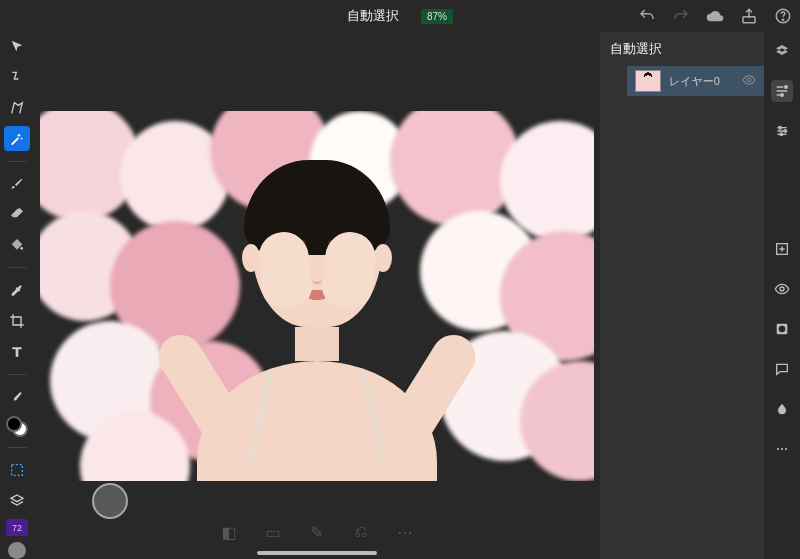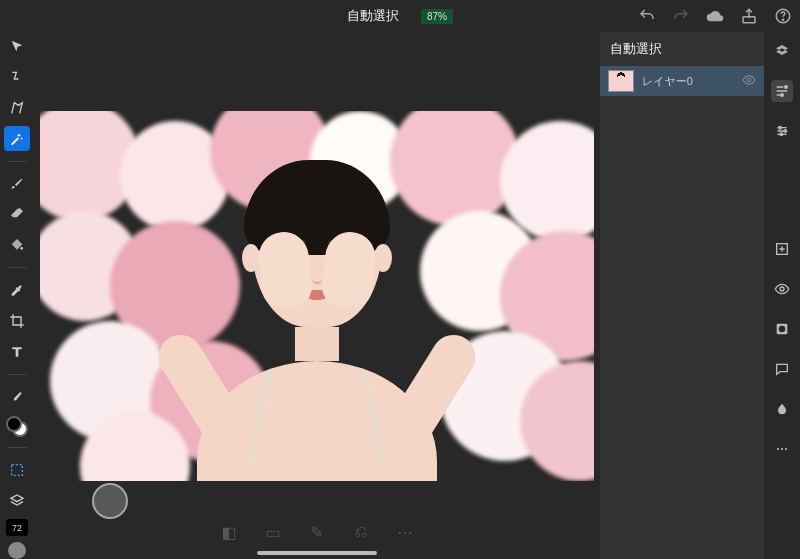--- a/index.html
+++ b/index.html
@@ -55,21 +55,21 @@
   .color-swatch {
     width: 22px; height: 22px; position:relative;
   }
   .swatch-a,.swatch-b{
     position:absolute; width:16px; height:16px; border-radius:50%;
     border:2px solid #666;
   }
   .swatch-a{top:0;left:0;background:#000;z-index:2;}
   .swatch-b{bottom:0;right:0;background:#fff;}
   .brush-size {
-    width:22px;height:18px;background:#000000;border-radius:3px;
+    width:22px;height:18px;background:#4c1d95;border-radius:3px;
     font-size:9px;display:flex;align-items:center;justify-content:center;color:#ccc;
   }
   .brush-prev{
     width:18px;height:18px;border-radius:50%;background:#888;
   }
 
   .canvas-area {
     flex:1; background:#282828;
     display:flex;flex-direction:column;align-items:center;justify-content:center;
     position:relative;
@@ -123,21 +123,21 @@
   .home-ind{position:absolute;left:50%;transform:translateX(-50%);bottom:4px;width:120px;height:4px;border-radius:2px;background:#bbb;}
 
   .layers-panel{
     width:164px;background:#323232;
     display:flex;flex-direction:column;
   }
   .layers-header{
     font-size:13px;padding:8px 10px;color:#eee;font-weight:500;
   }
   .layer-row{
-    display:flex;align-items:center;gap:8px;padding:4px 8px;font-size:11px;color:#ccc;cursor:pointer;
+    display:flex;align-items:center;gap:8px;padding:4px 8px;font-size:11px;color:#ccc;cursor:pointer;margin-left:27px;
   }
   .layer-row.sel{background:#3e5266;}
   .thumb{width:26px;height:22px;border:1px solid #888;flex-shrink:0;}
   .thumb.pink{background:linear-gradient(#f5c3cc,#f5c3cc);}
   .thumb.photo{background:
     radial-gradient(circle at 50% 45%, #f3d6c5 0 28%, transparent 29%),
     radial-gradient(circle at 50% 26%, #1a1410 0 20%, transparent 21%),
     #f5d1d6;}
   .eye-vis{margin-left:auto;color:#888;}
 

